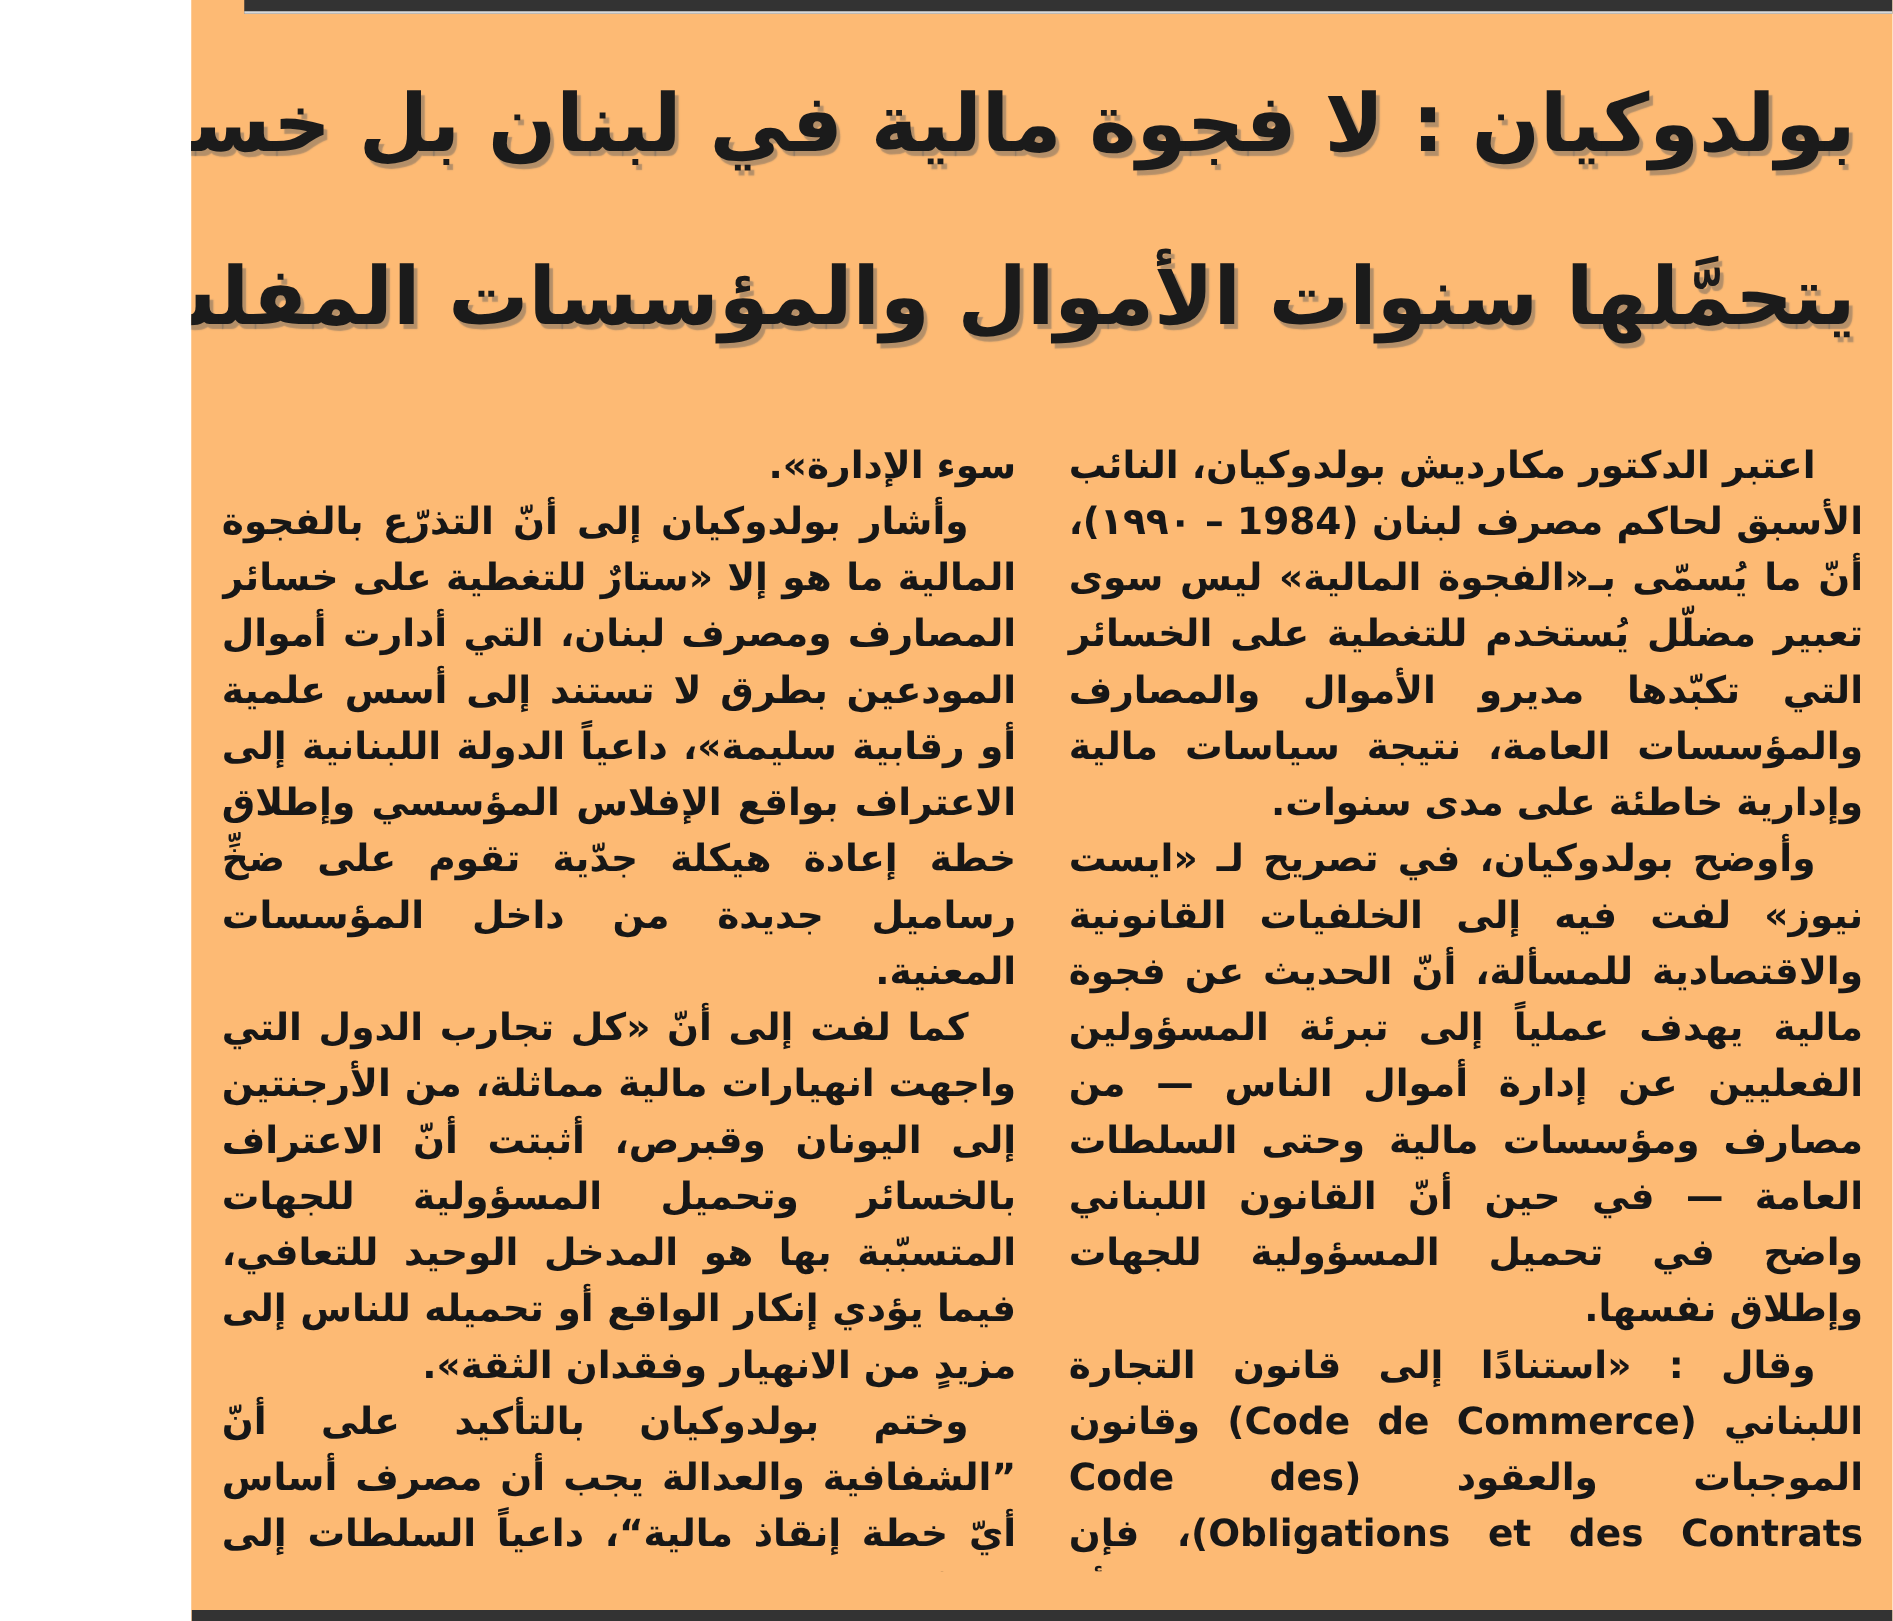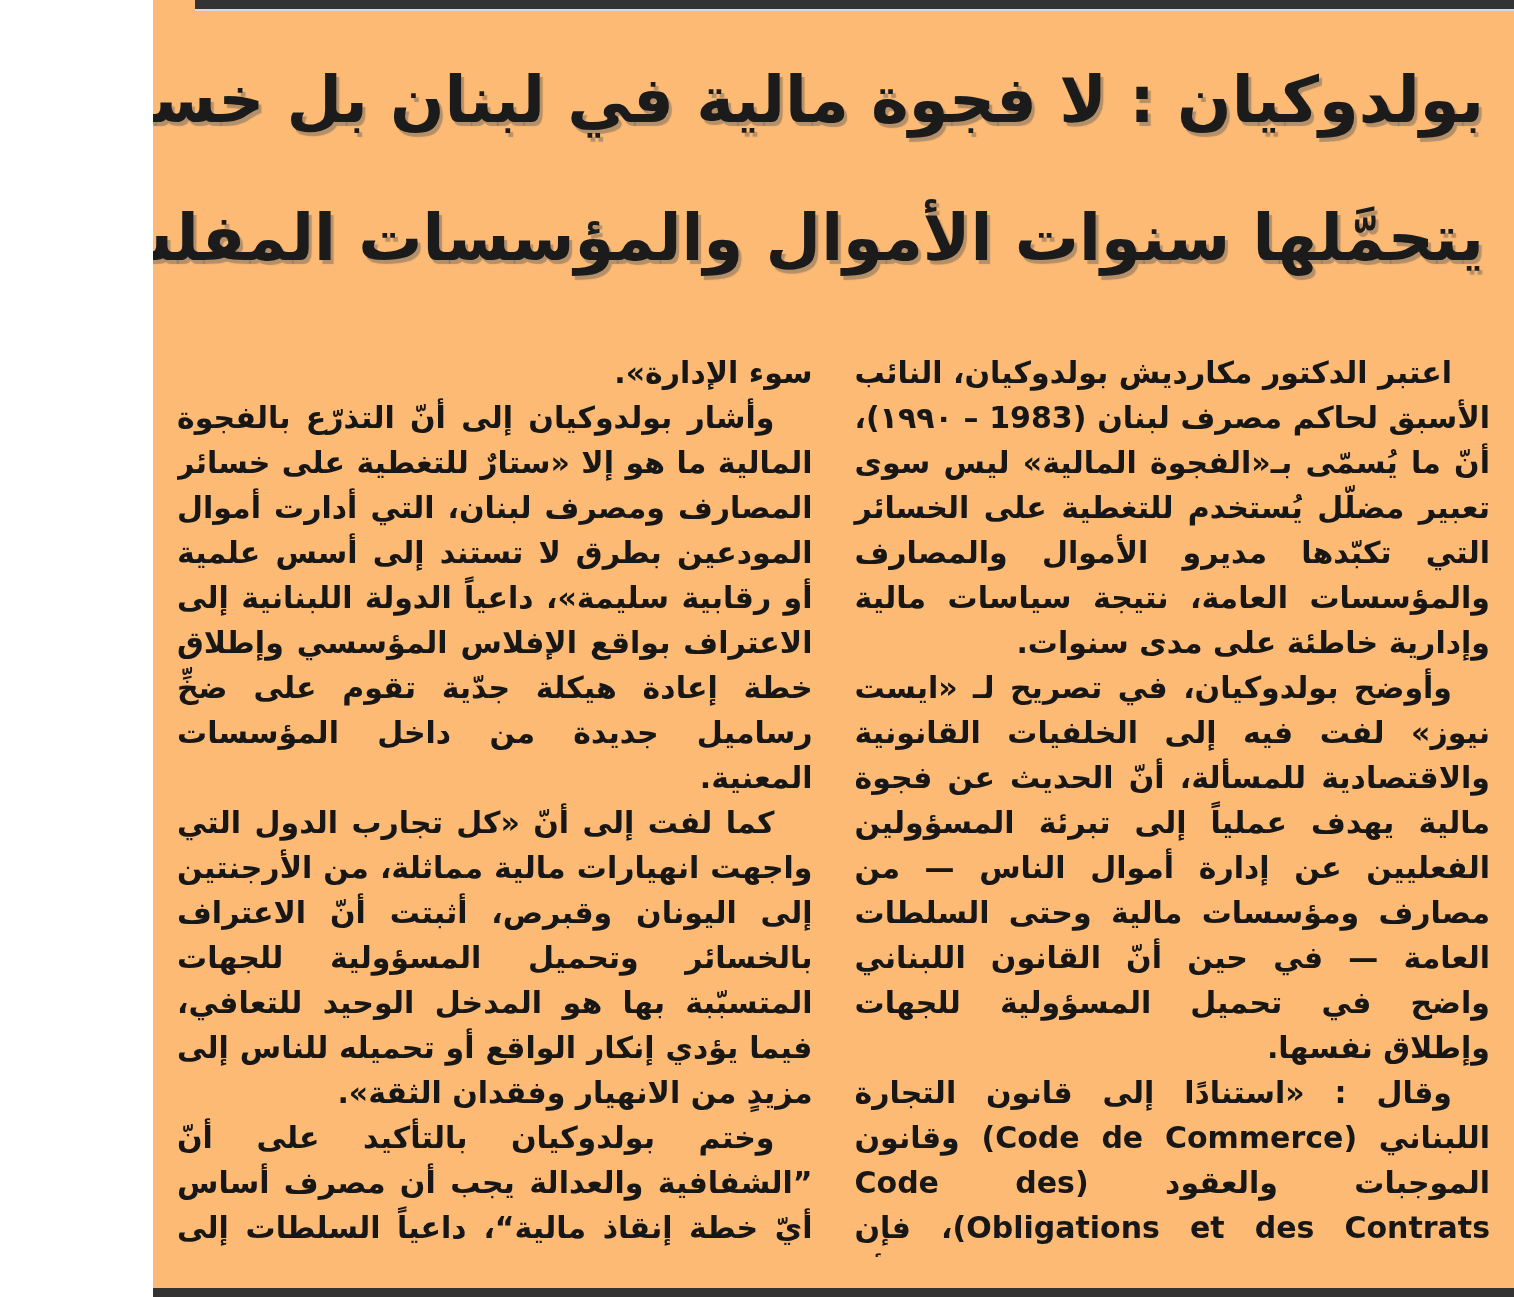--- a/index.html
+++ b/index.html
@@ -90,21 +90,21 @@
   <div class="top-rule"></div>
 
   <h1 class="headline">
     <span class="hl-line">بولدوكيان : لا فجوة مالية في لبنان بل خسائر</span>
     <span class="hl-line">يتحمَّلها سنوات الأموال والمؤسسات المفلسة</span>
   </h1>
 
   <div class="body-columns">
 
     <div class="column">
-      <p class="para">اعتبر الدكتور مكارديش بولدوكيان، النائب الأسبق لحاكم مصرف لبنان (1983 – ١٩٩٠)، أنّ ما يُسمّى بـ«الفجوة المالية» ليس سوى تعبير مضلّل يُستخدم للتغطية على الخسائر التي تكبّدها مديرو الأموال والمصارف والمؤسسات العامة، نتيجة سياسات مالية وإدارية خاطئة على مدى سنوات.</p>
+      <p class="para">اعتبر الدكتور مكارديش بولدوكيان، النائب الأسبق لحاكم مصرف لبنان (1984 – ١٩٩٠)، أنّ ما يُسمّى بـ«الفجوة المالية» ليس سوى تعبير مضلّل يُستخدم للتغطية على الخسائر التي تكبّدها مديرو الأموال والمصارف والمؤسسات العامة، نتيجة سياسات مالية وإدارية خاطئة على مدى سنوات.</p>
       <p class="para">وأوضح بولدوكيان، في تصريح لـ «ايست نيوز» لفت فيه إلى الخلفيات القانونية والاقتصادية للمسألة، أنّ الحديث عن فجوة مالية يهدف عملياً إلى تبرئة المسؤولين الفعليين عن إدارة أموال الناس — من مصارف ومؤسسات مالية وحتى السلطات العامة — في حين أنّ القانون اللبناني واضح في تحميل المسؤولية للجهات وإطلاق نفسها.</p>
       <p class="para">وقال : «استنادًا إلى قانون التجارة اللبناني (Code de Commerce) وقانون الموجبات والعقود (Code des Obligations et des Contrats)، فإن الجهة المفلسة، سواء كانت شركة أو مصرفاً أو مؤسسة عامة بما فيها الدولة اللبنانية ومصرف لبنان، هي وحدها المُلزمة بضخِّ أموال جديدة لإعادة هيكلة نفسها. لا يجوز قانوناً تحميل المودعين أو المواطنين نتائج الإفلاس أو</p>
     </div>
 
     <div class="column">
       <p class="para no-indent">سوء الإدارة».</p>
       <p class="para">وأشار بولدوكيان إلى أنّ التذرّع بالفجوة المالية ما هو إلا «ستارٌ للتغطية على خسائر المصارف ومصرف لبنان، التي أدارت أموال المودعين بطرق لا تستند إلى أسس علمية أو رقابية سليمة»، داعياً الدولة اللبنانية إلى الاعتراف بواقع الإفلاس المؤسسي وإطلاق خطة إعادة هيكلة جدّية تقوم على ضخِّ رساميل جديدة من داخل المؤسسات المعنية.</p>
       <p class="para">كما لفت إلى أنّ «كل تجارب الدول التي واجهت انهيارات مالية مماثلة، من الأرجنتين إلى اليونان وقبرص، أثبتت أنّ الاعتراف بالخسائر وتحميل المسؤولية للجهات المتسبّبة بها هو المدخل الوحيد للتعافي، فيما يؤدي إنكار الواقع أو تحميله للناس إلى مزيدٍ من الانهيار وفقدان الثقة».</p>
       <p class="para">وختم بولدوكيان بالتأكيد على أنّ ”الشفافية والعدالة يجب أن مصرف أساس أيّ خطة إنقاذ مالية“، داعياً السلطات إلى الكفّ عن استخدام المصطلحات التقنية كغطاء سياسي، قائلاً:</p>
       <p class="para">”ليتحمّل كلّ طرف مسؤوليته. فالمؤسسة المفلسة لا تُنقَذ بالشعارات ولا بالمماطلة، بل بإعادة تكوين رأس المال على أسس سليمة وبإدارة رشيدة تراعي القوانين والمصلحة الوطنية.“</p>

